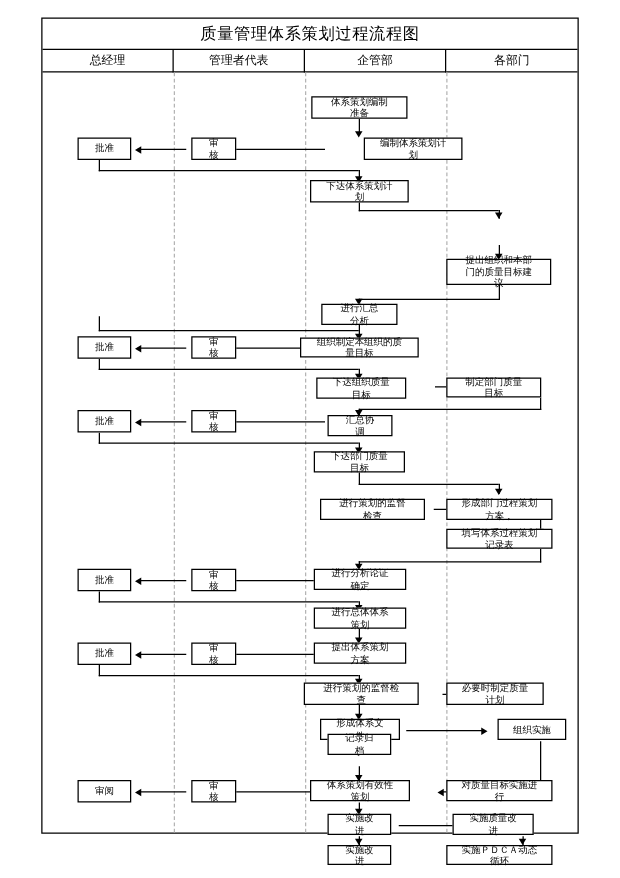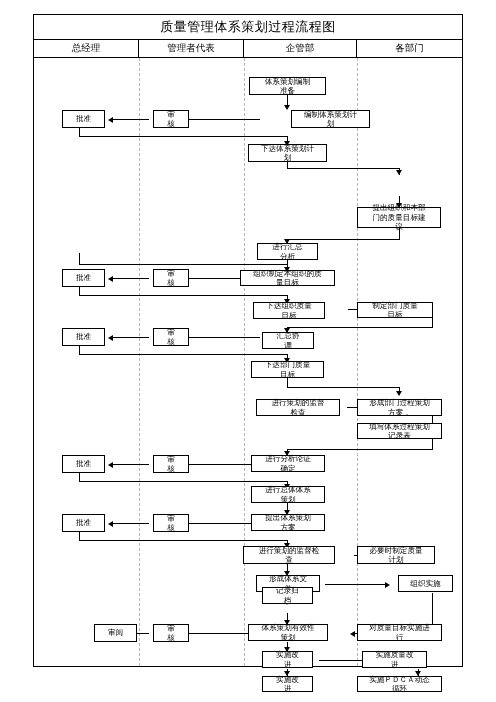--- a/index.html
+++ b/index.html
@@ -218,21 +218,21 @@
   <div class="node" style="left:228px;top:572px;width:51px;height:17px;">记录归档</div>
   <div class="node" style="left:214px;top:609px;width:80px;height:17px;">体系策划有效性策划</div>
   <div class="node" style="left:228px;top:636px;width:51px;height:17px;">实施改进</div>
   <div class="node" style="left:228px;top:661px;width:51px;height:16px;">实施改进</div>
 
   <div class="node" style="left:28px;top:95px;width:43px;height:18px;">批准</div>
   <div class="node" style="left:28px;top:254px;width:43px;height:18px;">批准</div>
   <div class="node" style="left:28px;top:313px;width:43px;height:18px;">批准</div>
   <div class="node" style="left:28px;top:440px;width:43px;height:18px;">批准</div>
   <div class="node" style="left:28px;top:499px;width:43px;height:18px;">批准</div>
-  <div class="node" style="left:28px;top:609px;width:43px;height:18px;margin-left:32px;">审阅</div>
+  <div class="node" style="left:28px;top:609px;width:43px;height:18px;">审阅</div>
 
   <div class="node" style="left:119px;top:95px;width:36px;height:18px;">审核</div>
   <div class="node" style="left:119px;top:254px;width:36px;height:18px;">审核</div>
   <div class="node" style="left:119px;top:313px;width:36px;height:18px;">审核</div>
   <div class="node" style="left:119px;top:440px;width:36px;height:18px;">审核</div>
   <div class="node" style="left:119px;top:499px;width:36px;height:18px;">审核</div>
   <div class="node" style="left:119px;top:609px;width:36px;height:18px;">审核</div>
 
   <div class="node two" style="left:323px;top:192px;width:84px;height:21px;">提出组织和本部门的质量目标建议</div>
   <div class="node" style="left:323px;top:287px;width:76px;height:16px;">制定部门质量目标</div>

